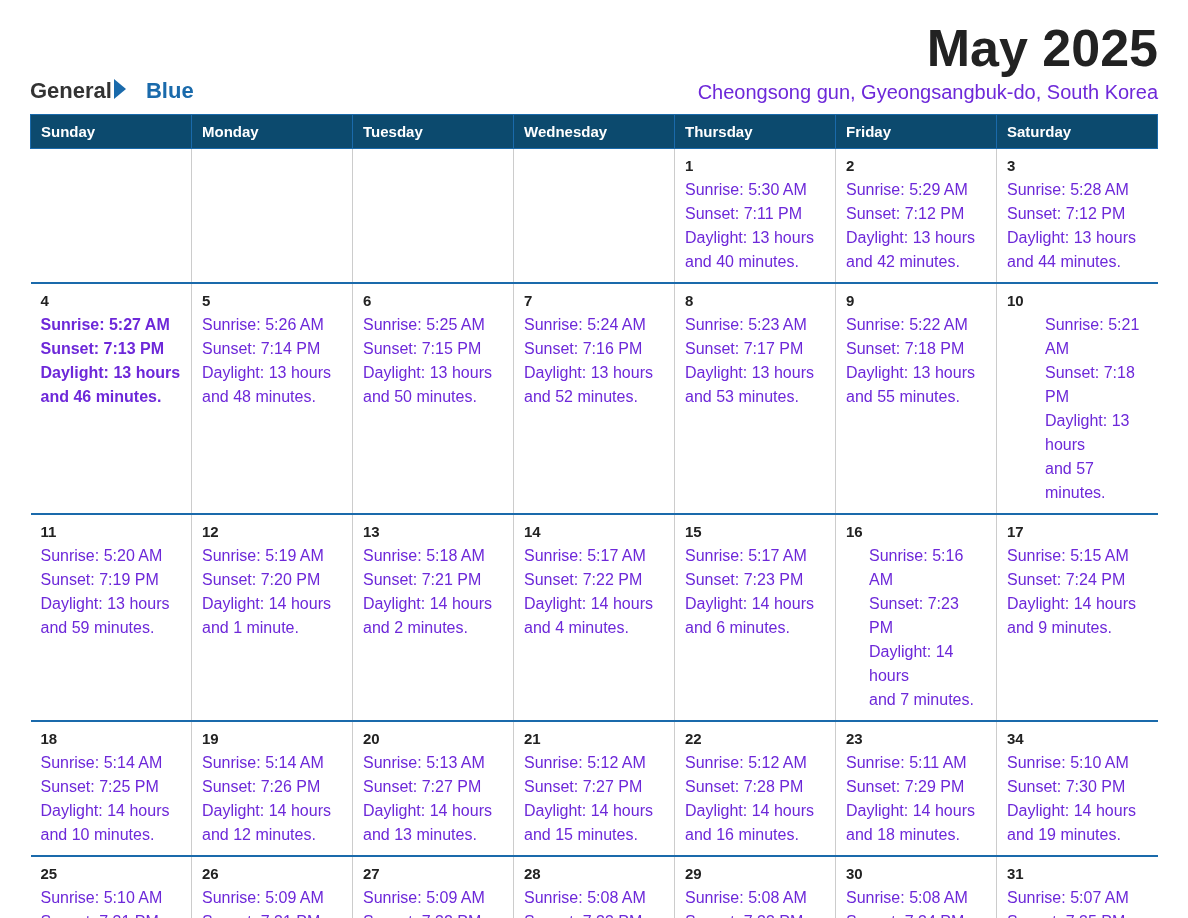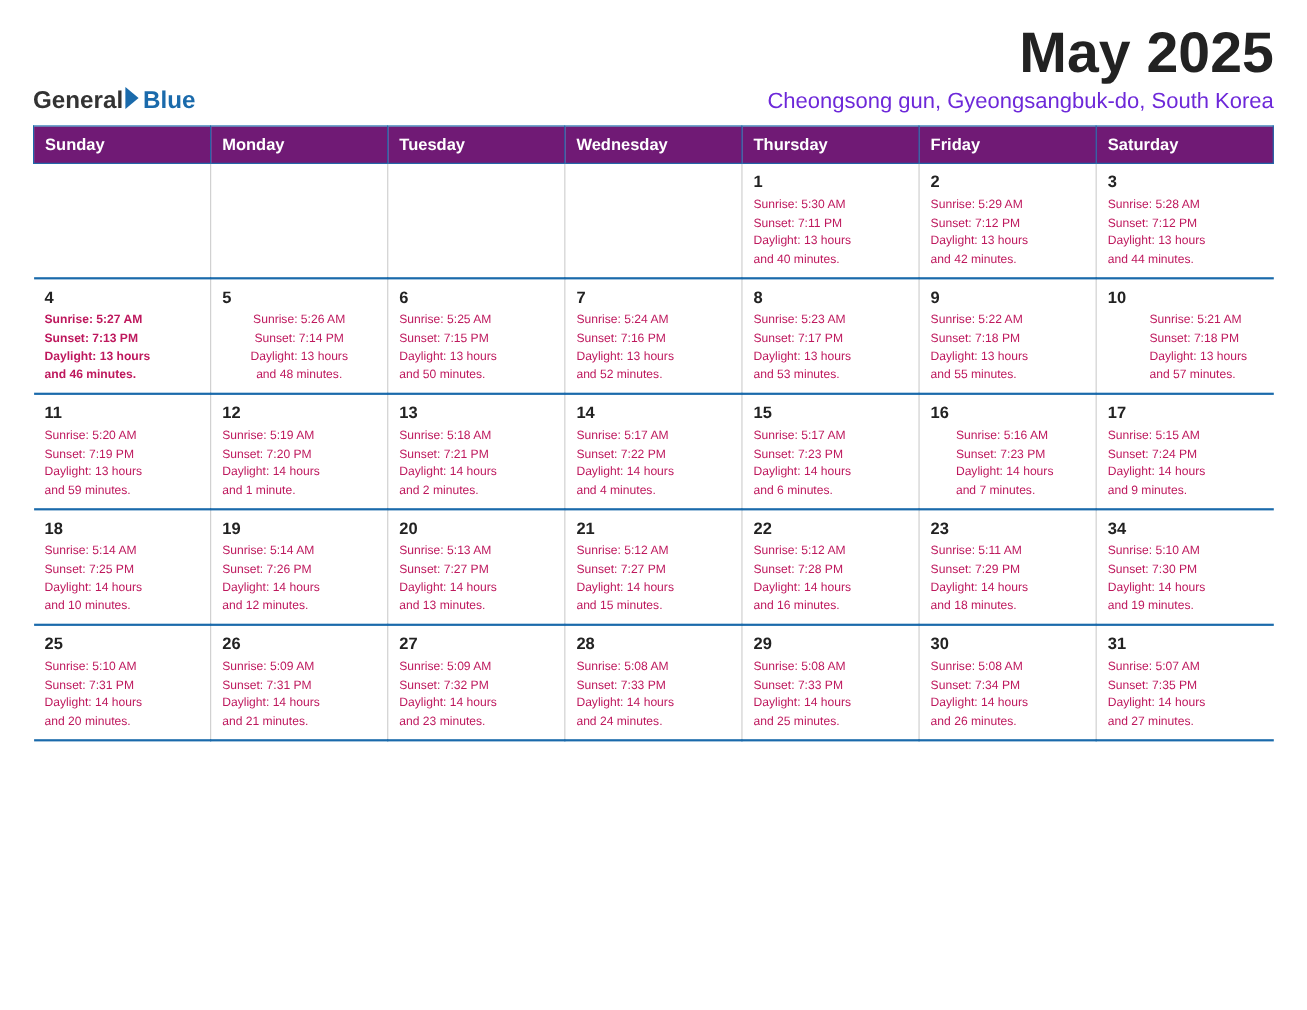--- a/index.html
+++ b/index.html
@@ -35,21 +35,21 @@
       border-bottom: 10px solid transparent;
       margin-left: 2px;
       vertical-align: middle;
       position: relative;
       top: -2px;
     }
     .logo-blue {
       font-size: 22px;
       font-weight: bold;
       color: #1a6aab;
-      margin-left: 4px;
+      margin-left: 20px;
     }
     .title-block {
       text-align: right;
     }
     .month-title {
       font-size: 52px;
       font-weight: bold;
       color: #222;
       line-height: 1.1;
     }
@@ -57,21 +57,21 @@
       font-size: 20px;
       color: #6d28d9;
       margin-top: 4px;
     }
     .calendar {
       width: 100%;
       border-collapse: collapse;
       margin-top: 10px;
     }
     .calendar thead tr {
-      background-color: #701a75;
+      background-color: #0c4a6e;
     }
     .calendar thead th {
       color: #fff;
       font-size: 15px;
       font-weight: bold;
       padding: 8px 10px;
       text-align: left;
       border: 1px solid #1a6aab;
     }
     .calendar tbody tr {
@@ -90,22 +90,22 @@
       border-right: none;
     }
     .day-number {
       font-size: 15px;
       font-weight: bold;
       color: #222;
       display: block;
       margin-bottom: 4px;
     }
     .day-info {
-      font-size: 11px;
-      color: #be185d;
+      font-size: 16px;
+      color: #6d28d9;
       line-height: 1.5;
     }
     .empty-cell {
       background: #fff;
     }
   </style>
 </head>
 <body>
 
 <div class="header">
@@ -163,21 +163,21 @@
       <tr>
         <td>
           <span class="day-number">4</span>
           <div class="day-info" style="white-space: pre-line; font-weight: bold;">Sunrise: 5:27 AM
 Sunset: 7:13 PM
 Daylight: 13 hours
 and 46 minutes.</div>
         </td>
         <td>
           <span class="day-number">5</span>
-          <div class="day-info" style="white-space: pre-line; text-align: center;">Sunrise: 5:26 AM
+          <div class="day-info" style="white-space: pre-line;">Sunrise: 5:26 AM
 Sunset: 7:14 PM
 Daylight: 13 hours
 and 48 minutes.</div>
         </td>
         <td>
           <span class="day-number">6</span>
           <div class="day-info" style="white-space: pre-line;">Sunrise: 5:25 AM
 Sunset: 7:15 PM
 Daylight: 13 hours
 and 50 minutes.</div>

